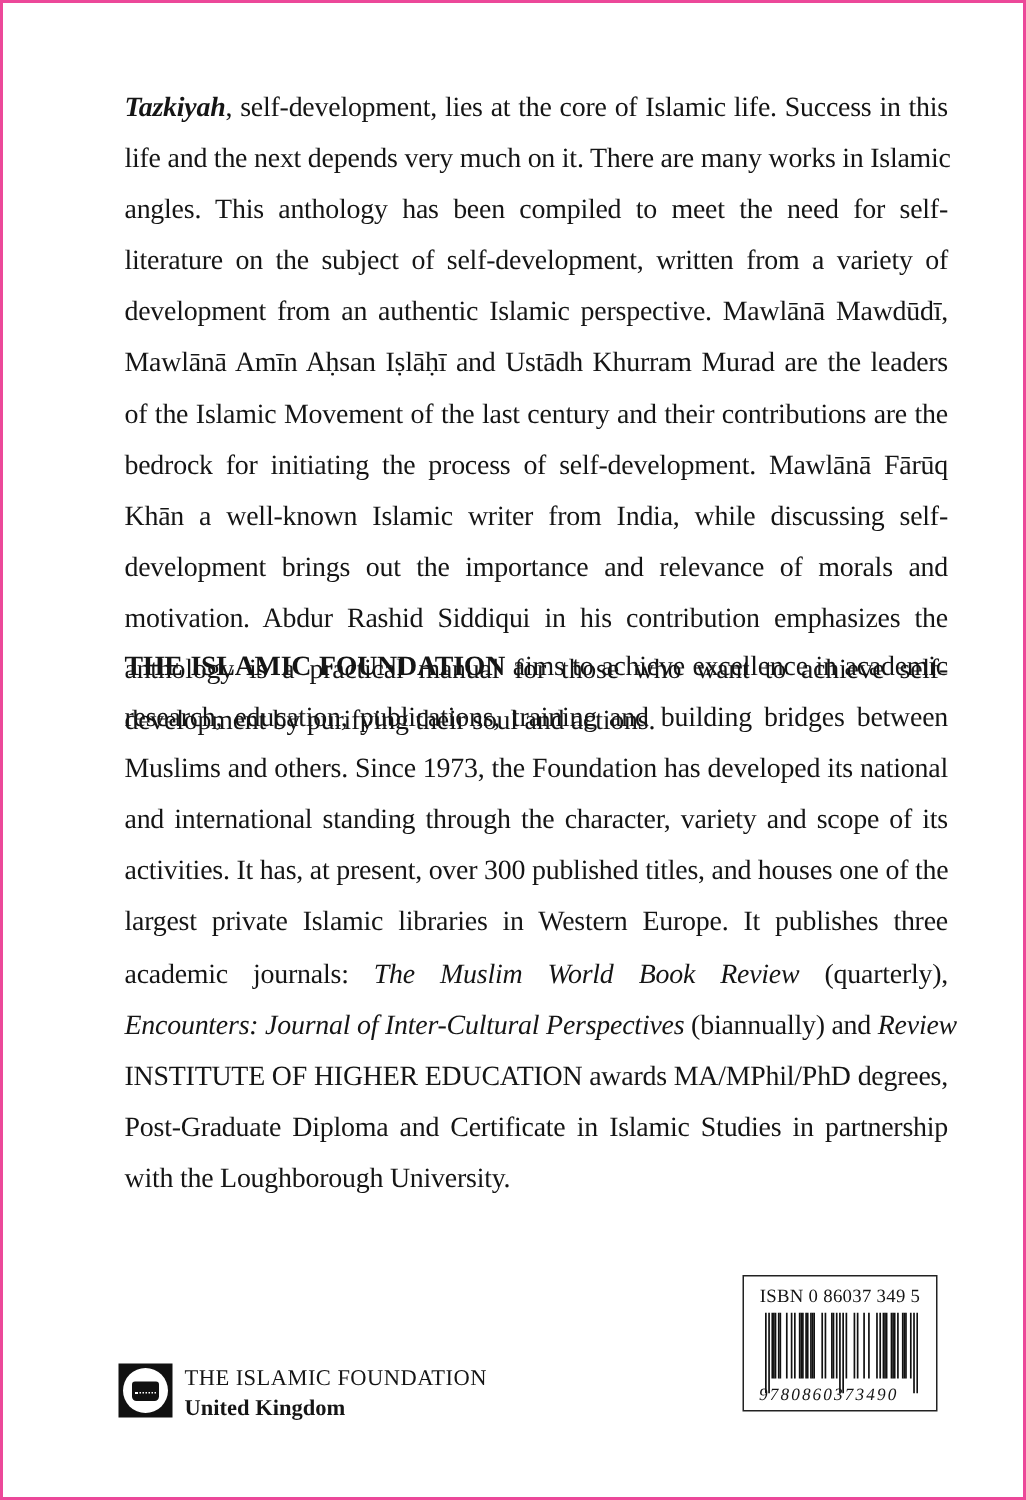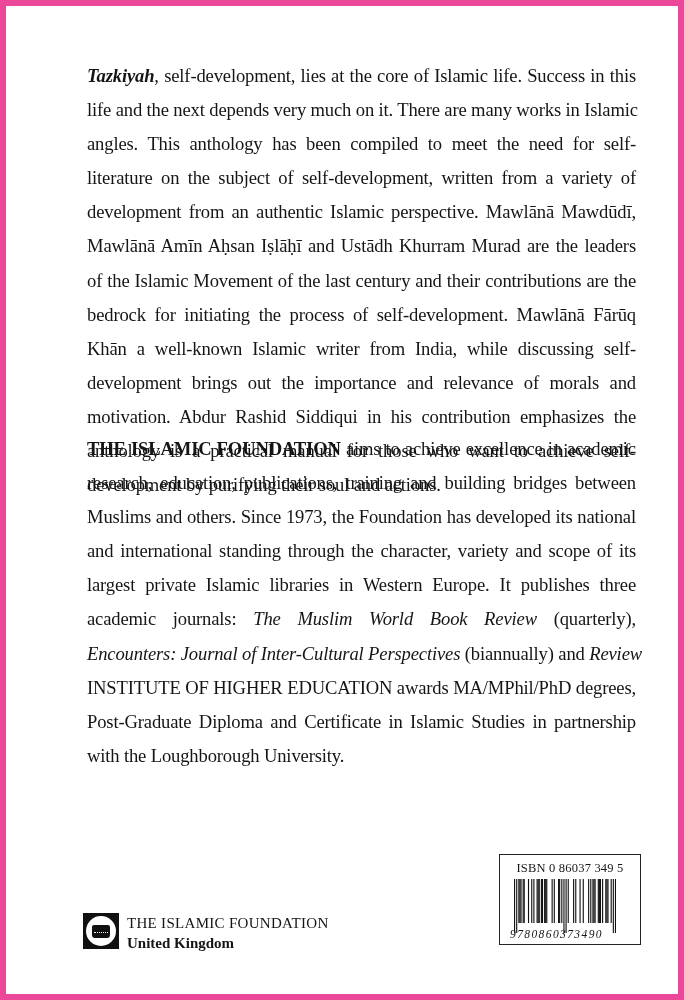--- a/index.html
+++ b/index.html
@@ -1,21 +1,21 @@
 <!DOCTYPE html>
 <html><head>
 <meta charset="utf-8">
 <style>
   html, body { margin: 0; padding: 0; }
   body { width: 684px; height: 1000px; background: #ffffff; overflow: hidden; }
   .page {
     position: relative;
     width: 684px; height: 1000px;
     box-sizing: border-box;
-    border: 6px solid #ec4899;
+    border: 2px solid #ec4899;
     background: #ffffff;
     color: #151515;
     font-family: "Liberation Serif", "DejaVu Serif", serif;
   }
   .para {
     position: absolute;
     left: 81px;
     width: 549px;
     font-size: 18.6px;
     line-height: 34.1px;
@@ -56,21 +56,21 @@
     content: ""; position: absolute; left: 2px; right: 2px; top: 7px; height: 1px;
     border-top: 1px dotted #fff;
   }
   .pub-text { line-height: 20px; padding-top: 0px; }
   .pub-name { font-size: 15px; letter-spacing: 0.3px; display: block; }
   .pub-country { font-size: 15px; display: block; font-weight: bold; }
 
   .isbn-box {
     position: absolute;
     left: 493px; top: 848px;
-    width: 142px; height: 91px;
+    width: 130px; height: 91px;
     box-sizing: border-box;
     border: 1.5px solid #222;
     background: #fff;
   }
   .isbn-text {
     position: absolute; left: 0; right: 0; top: 6px;
     text-align: center; font-size: 12.5px; letter-spacing: 0.2px;
   }
   .barcode {
     position: absolute; left: 14px; top: 24px; width: 102px; height: 54px;
@@ -100,20 +100,21 @@
       <span class="line"><span>development brings out the importance and relevance of morals and</span></span>
       <span class="line"><span>motivation. Abdur Rashid Siddiqui in his contribution emphasizes the</span></span>
       <span class="line"><span>anthology is a practical manual for those who want to achieve self-</span></span>
       <span class="line last"><span>development by purifying their soul and actions.</span></span>
     </p>
   <p class="para" id="para2">
       <span class="line"><span class="b">THE ISLAMIC FOUNDATION</span><span> aims to achieve excellence in academic</span></span>
       <span class="line"><span>research, education, publications, training and building bridges between</span></span>
       <span class="line"><span>Muslims and others. Since 1973, the Foundation has developed its national</span></span>
       <span class="line"><span>and international standing through the character, variety and scope of its</span></span>
+      <span class="line"><span>activities. It has, at present, over 300 published titles, and houses one of the</span></span>
       <span class="line"><span>largest private Islamic libraries in Western Europe. It publishes three</span></span>
       <span class="line"><span>academic journals: </span><span class="i">The Muslim World Book Review</span><span> (quarterly),</span></span>
       <span class="line"><span class="i">Encounters: Journal of Inter-Cultural Perspectives</span><span> (biannually) and </span><span class="i">Review</span></span>
       <span class="line"><span>INSTITUTE OF HIGHER EDUCATION awards MA/MPhil/PhD degrees,</span></span>
       <span class="line"><span>Post-Graduate Diploma and Certificate in Islamic Studies in partnership</span></span>
       <span class="line last"><span>with the Loughborough University.</span></span>
     </p>
 
   <div class="publisher">
     <div class="logo">

